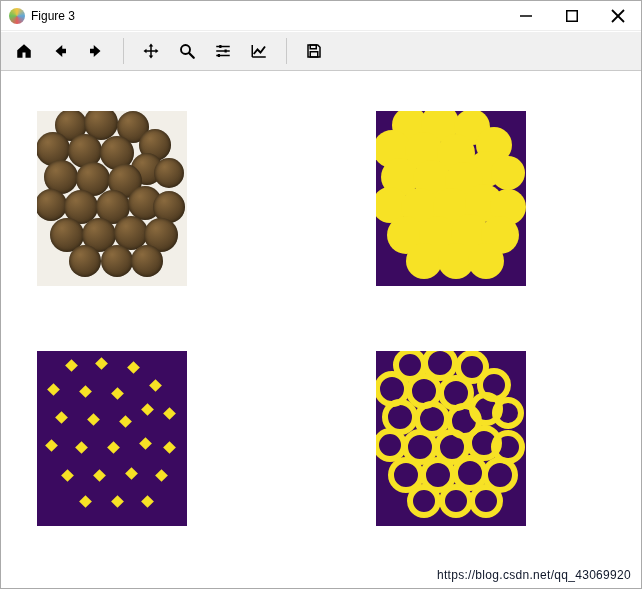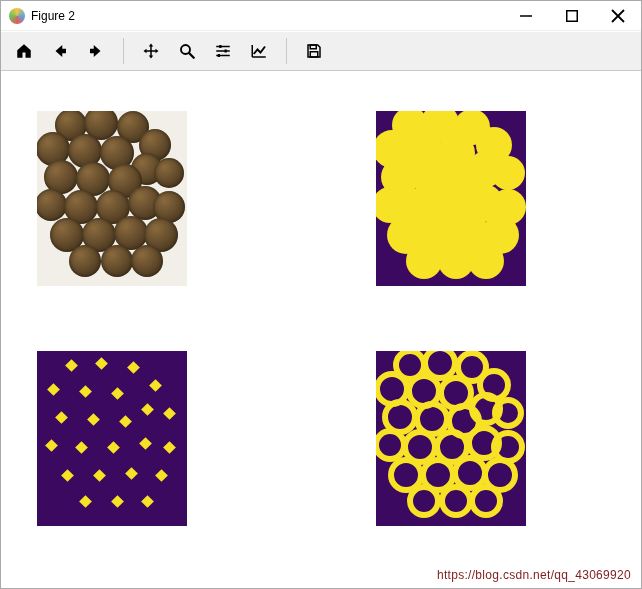--- a/index.html
+++ b/index.html
@@ -98,32 +98,32 @@
 .ring {
   position: absolute;
   border-radius: 50%;
   border: 6px solid #f7e225;
   background: transparent;
 }
 .watermark {
   position: absolute;
   right: 10px;
   bottom: 6px;
-  color: #7f1d1d;
+  color: #0f172a;
   font-size: 12px;
   letter-spacing: 0.3px;
 }
 svg { width: 18px; height: 18px; }
 </style>
 </head>
 <body>
 
 <div class="titlebar">
   <span class="app-icon"></span>
-  <span class="title">Figure 2</span>
+  <span class="title">Figure 3</span>
   <span class="spacer"></span>
   <div class="winbtn">
     <svg viewBox="0 0 12 12">
         <line x1="2" y1="6" x2="10" y2="6" stroke="#000" stroke-width="1"></line>
       </svg>
   </div>
   <div class="winbtn">
     <svg viewBox="0 0 12 12">
         <rect x="2.5" y="2.5" width="7" height="7" fill="none" stroke="#000" stroke-width="1"></rect>
       </svg>

